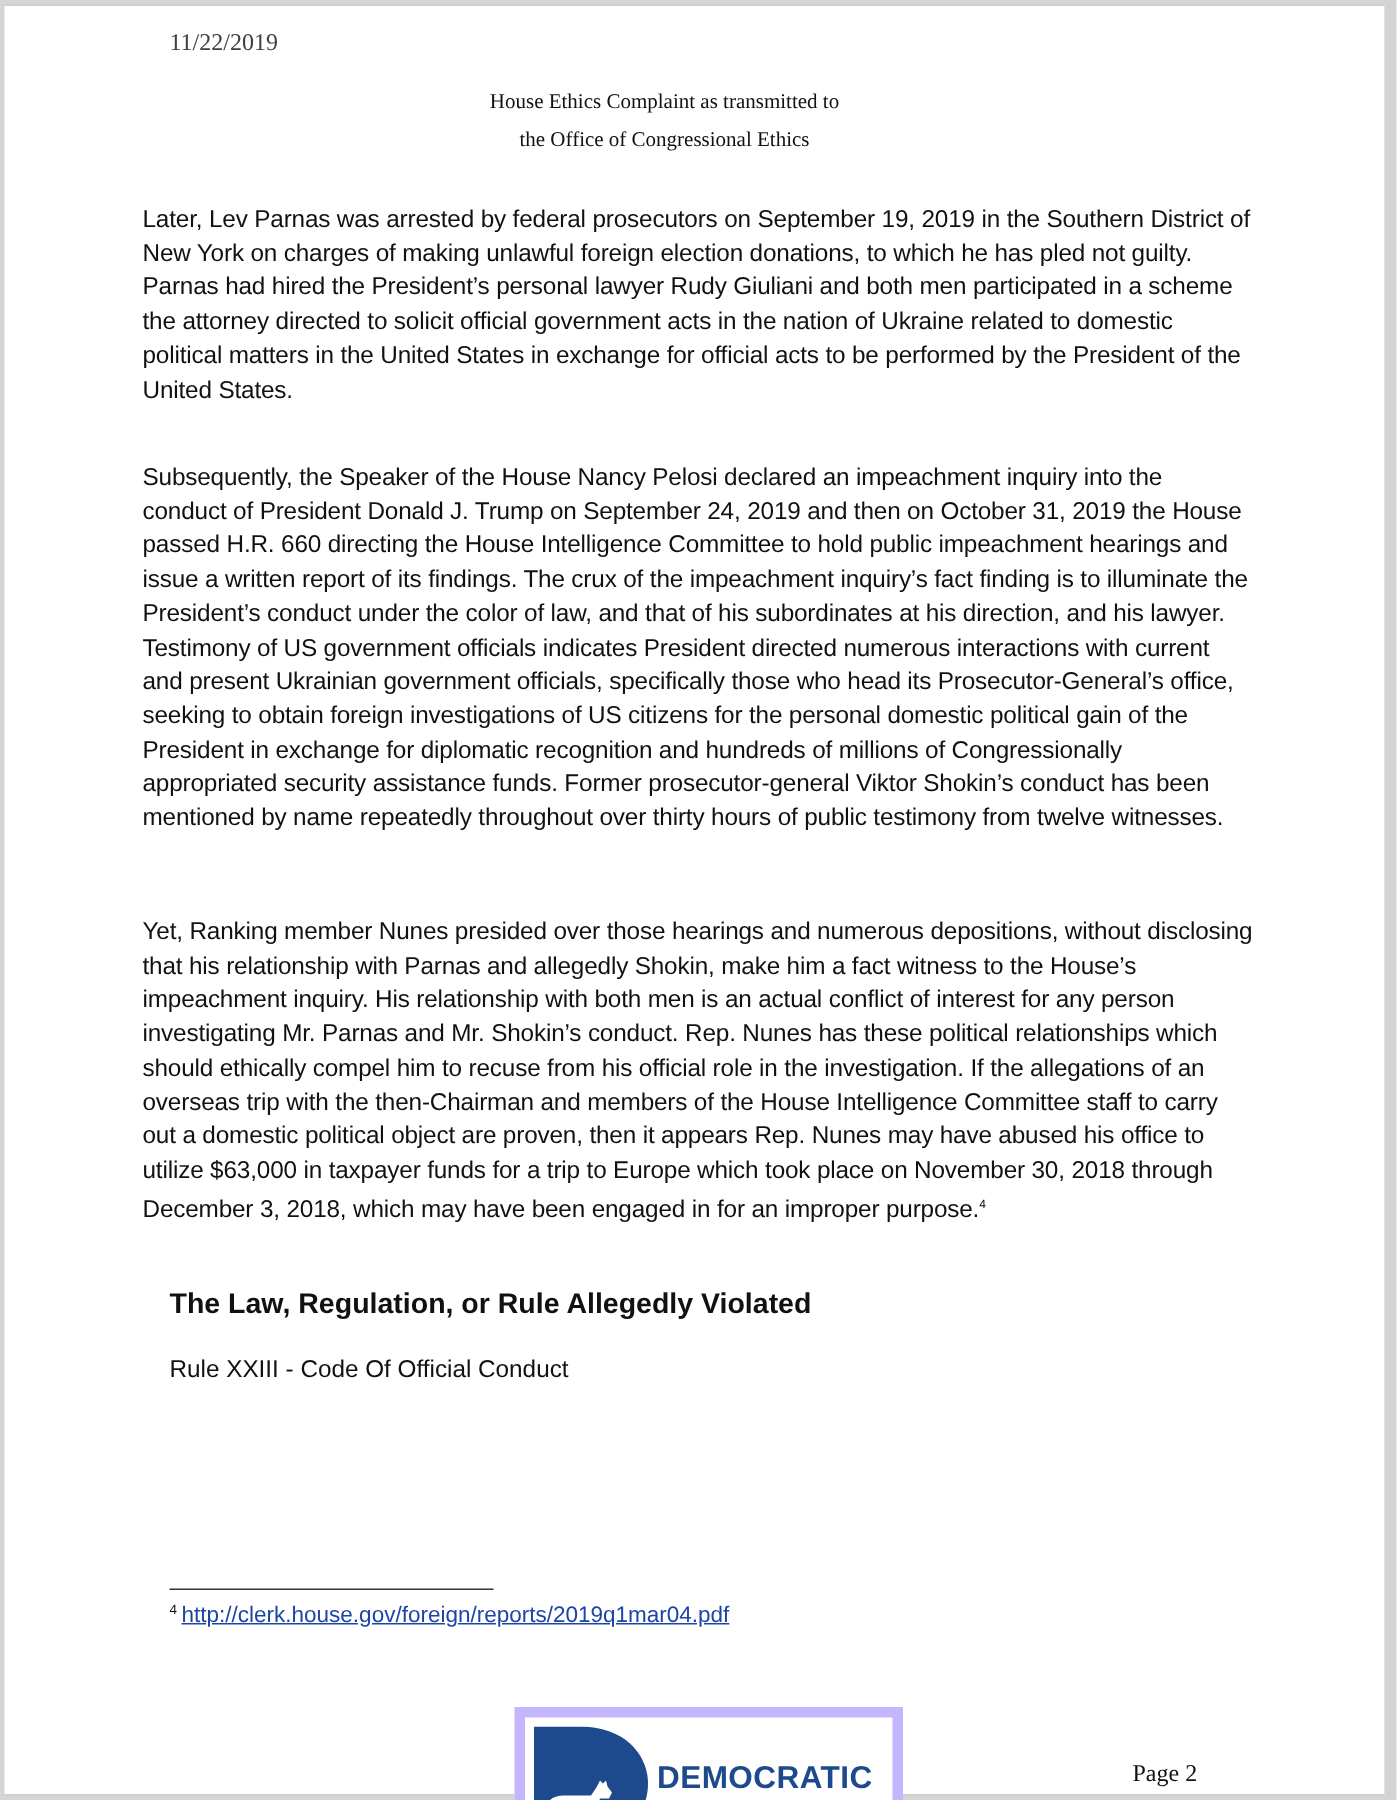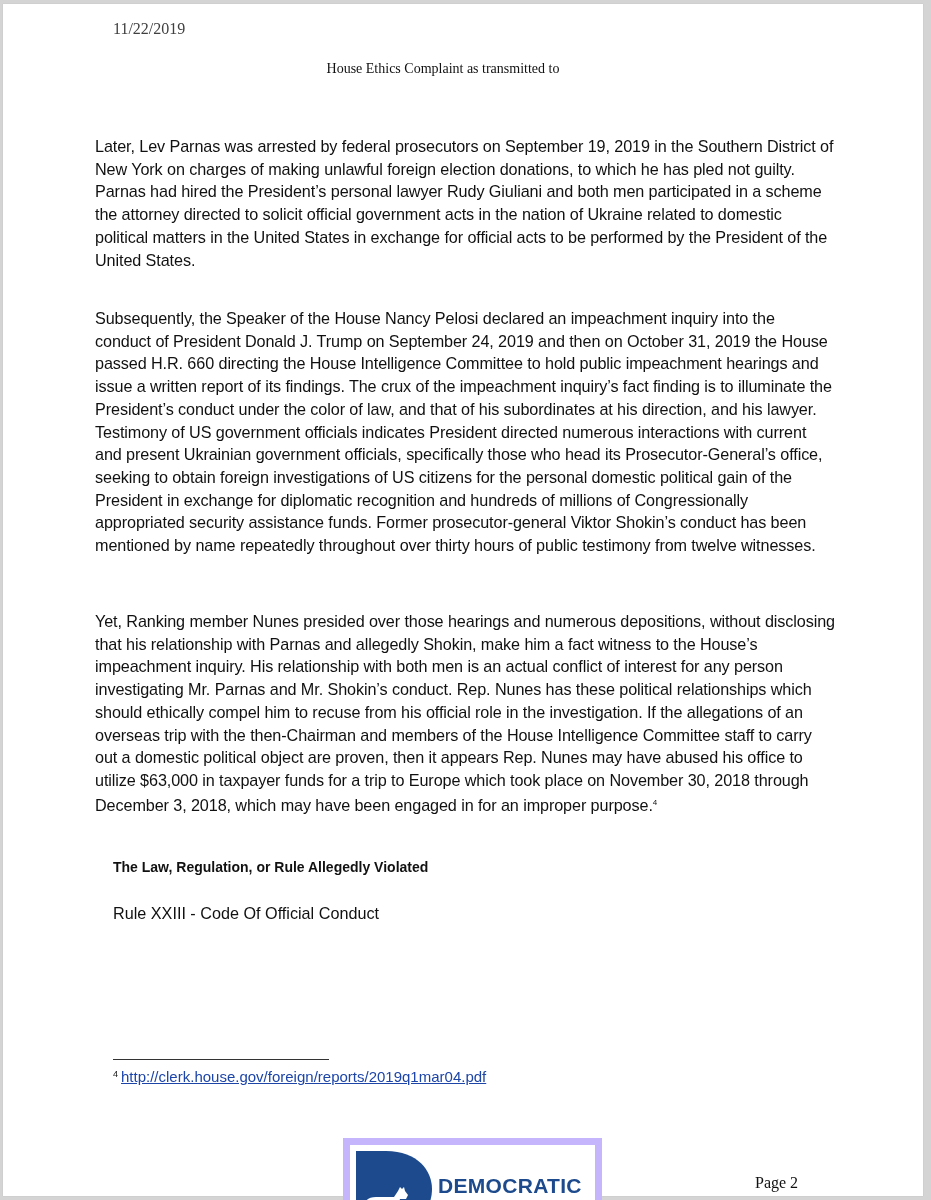--- a/index.html
+++ b/index.html
@@ -54,21 +54,21 @@
     }
     .p1 { top: 131px; }
     .p2 { top: 288px; margin-top: 15px; }
     .p3 { top: 606px; }
     .heading {
       position: absolute;
       left: 110px;
       top: 855px;
       font-family: "Liberation Sans", sans-serif;
       font-weight: bold;
-      font-size: 14px;
+      font-size: 19px;
       color: #111;
     }
     .rule-title {
       position: absolute;
       left: 110px;
       top: 900px;
       font-family: "Liberation Sans", sans-serif;
       font-size: 16.2px;
       color: #111;
       text-align: center;
@@ -150,20 +150,21 @@
     }
   </style>
 </head>
 <body>
 
 <div class="page">
   <div class="date">11/22/2019</div>
 
   <div class="title">
     <div>House Ethics Complaint as transmitted to</div>
+    <div>the Office of Congressional Ethics</div>
   </div>
 
   <div class="body-text p1">Later, Lev Parnas was arrested by federal prosecutors on September 19, 2019 in the Southern District of New York on charges of making unlawful foreign election donations, to which he has pled not guilty. Parnas had hired the President’s personal lawyer Rudy Giuliani and both men participated in a scheme the attorney directed to solicit official government acts in the nation of Ukraine related to domestic political matters in the United States in exchange for official acts to be performed by the President of the United States.</div>
 
   <div class="body-text p2">Subsequently, the Speaker of the House Nancy Pelosi declared an impeachment inquiry into the conduct of President Donald J. Trump on September 24, 2019 and then on October 31, 2019 the House passed H.R. 660 directing the House Intelligence Committee to hold public impeachment hearings and issue a written report of its findings. The crux of the impeachment inquiry’s fact finding is to illuminate the President’s conduct under the color of law, and that of his subordinates at his direction, and his lawyer. Testimony of US government officials indicates President directed numerous interactions with current and present Ukrainian government officials, specifically those who head its Prosecutor-General’s office, seeking to obtain foreign investigations of US citizens for the personal domestic political gain of the President in exchange for diplomatic recognition and hundreds of millions of Congressionally appropriated security assistance funds. Former prosecutor-general Viktor Shokin’s conduct has been mentioned by name repeatedly throughout over thirty hours of public testimony from twelve witnesses.</div>
 
   <div class="body-text p3"><span>Yet, Ranking member Nunes presided over those hearings and numerous depositions, without disclosing that his relationship with Parnas and allegedly Shokin, make him a fact witness to the House’s impeachment inquiry. His relationship with both men is an actual conflict of interest for any person investigating Mr. Parnas and Mr. Shokin’s conduct. Rep. Nunes has these political relationships which should ethically compel him to recuse from his official role in the investigation. If the allegations of an overseas trip with the then-Chairman and members of the House Intelligence Committee staff to carry out a domestic political object are proven, then it appears Rep. Nunes may have abused his office to utilize $63,000 in taxpayer funds for a trip to Europe which took place on November 30, 2018 through December 3, 2018, which may have been engaged in for an improper purpose.</span><sup class="ref">4</sup></div>
 
   <div class="heading">The Law, Regulation, or Rule Allegedly Violated</div>
 

